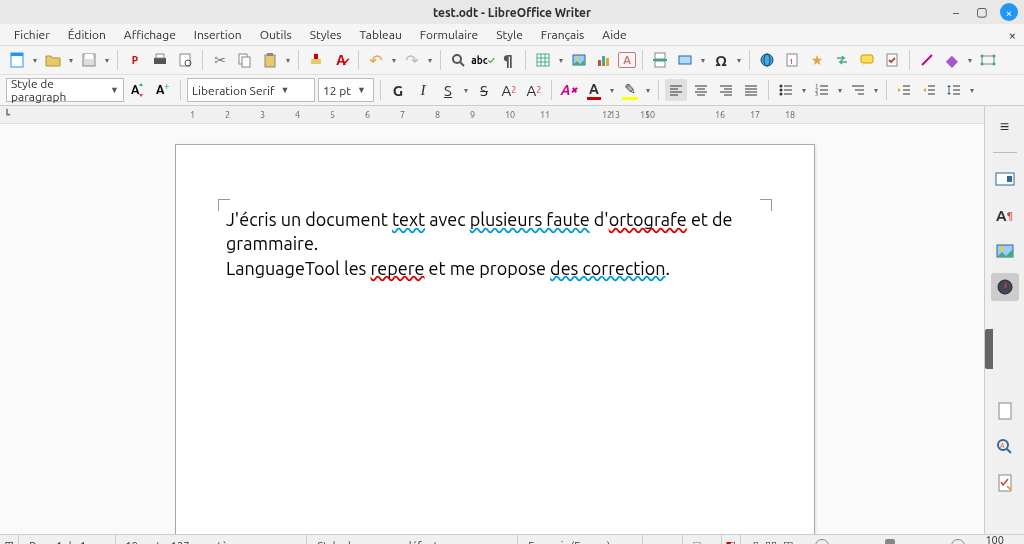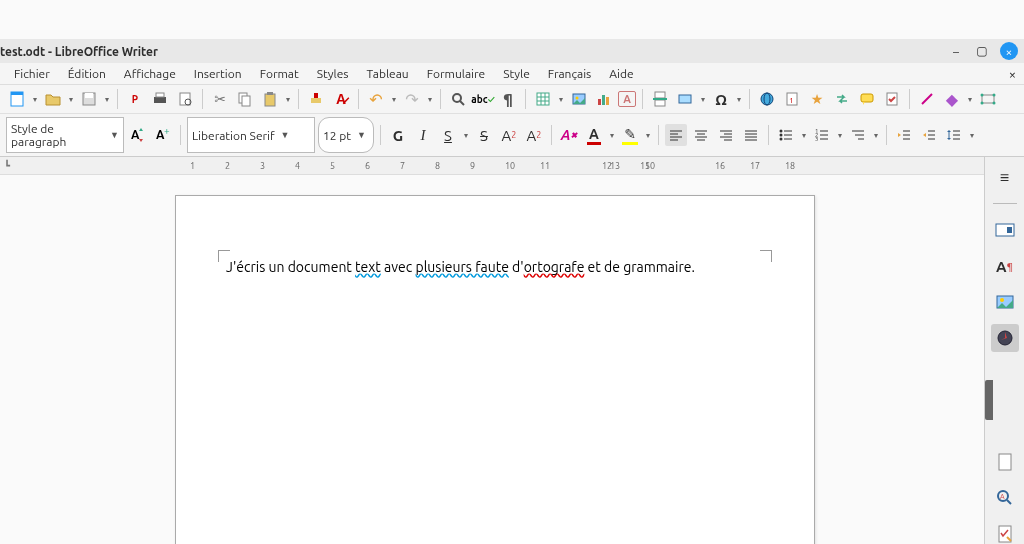--- a/index.html
+++ b/index.html
@@ -1,40 +1,40 @@
 <!DOCTYPE html>
 <html><head>
 <meta charset="utf-8">
 <style>
 * { box-sizing: border-box; margin: 0; padding: 0; font-family: "Segoe UI", "Ubuntu", sans-serif; }
 body { width: 1024px; height: 544px; background: #fafafa; overflow: hidden; font-size: 12px; color: #2e2e2e; }
-.titlebar { height: 24px; background: #e8e8e8; display: flex; align-items: center; position: relative; margin-top: 39px; }
+.titlebar { height: 24px; background: #e8e8e8; display: flex; align-items: center; justify-content: center; position: relative; }
 .titlebar .title { font-size: 12px; font-weight: 600; }
 .titlebar .win-controls { position: absolute; right: 6px; display: flex; gap: 10px; align-items: center; }
 .titlebar .win-btn { width: 16px; height: 16px; display: flex; align-items: center; justify-content: center; font-size: 12px; cursor: pointer; }
 .titlebar .close { background: #2196f3; color: #fff; border-radius: 50%; width: 18px; height: 18px; }
 .menubar { height: 22px; background: #f5f5f5; display: flex; align-items: center; padding: 0 6px; gap: 2px; border-bottom: 1px solid #ddd; position: relative; }
 .menubar .menu-item { padding: 2px 8px; font-size: 12px; cursor: pointer; }
 .menubar .close-doc { position: absolute; right: 8px; font-size: 13px; cursor: pointer; }
 .toolbar { background: #f5f5f5; padding: 3px 6px; display: flex; align-items: center; gap: 3px; border-bottom: 1px solid #e0e0e0; flex-wrap: nowrap; }
 .tb-btn { width: 22px; height: 22px; display: flex; align-items: center; justify-content: center; font-size: 14px; cursor: pointer; border-radius: 2px; }
 .tb-sep { width: 1px; height: 20px; background: #ccc; margin: 0 3px; }
 .tb-drop { width: 8px; display:flex; align-items:center; justify-content:center; font-size:8px; color:#666; cursor:pointer;}
 .formatbar { background: #f5f5f5; padding: 3px 6px; display: flex; align-items: center; gap: 3px; border-bottom: 1px solid #ccc; }
-.combo { height: 36px; background: #fff; border: 1px solid #bbb; display: flex; align-items: center; padding: 0 4px; font-size: 12px; cursor: pointer; }
+.combo { height: 24px; background: #fff; border: 1px solid #bbb; display: flex; align-items: center; padding: 0 4px; font-size: 12px; cursor: pointer; }
 .combo .arrow { margin-left: 6px; font-size: 9px; color: #555; }
 .combo.style { width: 118px; }
 .combo.font { width: 128px; }
-.combo.size { width: 56px; border-radius: 11px; }
+.combo.size { width: 56px; }
 .main { display: flex; height: 428px; }
 .doc-area { flex: 1; background: #fafafa; position: relative; overflow: hidden; display:flex; flex-direction:column; }
 .ruler-h { height: 18px; background: #f0f0f0; border-bottom: 1px solid #ddd; position: relative; margin-left: 0; display:flex; align-items:center;}
 .ruler-tick { position:absolute; font-size:9px; color:#666; }
 .page-wrap { flex:1; overflow:auto; padding-top: 20px; padding-left:175px; }
-.page { width: 640px; height: 400px; background: #fff; border: 1px solid #aaa; box-shadow: 1px 1px 3px rgba(0,0,0,0.1); padding: 62px 50px; font-family: "Liberation Serif", "Times New Roman", serif; font-size: 14px; line-height: 1.35; color:#000; position:relative;}
+.page { width: 640px; height: 400px; background: #fff; border: 1px solid #aaa; box-shadow: 1px 1px 3px rgba(0,0,0,0.1); padding: 62px 50px; font-family: "Liberation Serif", "Times New Roman", serif; font-size: 18px; line-height: 1.35; color:#000; position:relative;}
 .corner { position:absolute; width:12px; height:12px; border-color:#999; }
 .corner.tl { top:54px; left:42px; border-top:1px solid #999; border-left:1px solid #999;}
 .corner.tr { top:54px; right:42px; border-top:1px solid #999; border-right:1px solid #999;}
 .err-spell { text-decoration: underline wavy #d00; text-decoration-skip-ink: none;}
 .err-gram { text-decoration: underline wavy #09d; text-decoration-skip-ink: none;}
 .sidebar { width: 40px; background: #f0f0f0; border-left: 1px solid #ccc; display: flex; flex-direction: column; align-items: center; padding-top: 6px; gap: 8px; }
 .side-btn { width: 28px; height: 28px; display:flex; align-items:center; justify-content:center; font-size:16px; cursor:pointer; border-radius:3px;}
 .side-btn.active { background:#ccc;}
 .side-divider { width: 24px; height:1px; background:#bbb; margin:4px 0;}
 .side-handle { width: 8px; height: 40px; background:#666; position:relative; margin: 20px 0; cursor:pointer; border-radius:2px 0 0 2px; align-self:flex-start;}
@@ -59,21 +59,21 @@
     <span class="win-btn">▢</span>
     <span class="win-btn close">×</span>
   </div>
 </div>
 
 <div class="menubar">
   <span class="menu-item">Fichier</span>
   <span class="menu-item">Édition</span>
   <span class="menu-item">Affichage</span>
   <span class="menu-item">Insertion</span>
-  <span class="menu-item">Format</span>
+  <span class="menu-item">Outils</span>
   <span class="menu-item">Styles</span>
   <span class="menu-item">Tableau</span>
   <span class="menu-item">Formulaire</span>
   <span class="menu-item">Style</span>
   <span class="menu-item">Français</span>
   <span class="menu-item">Aide</span>
   <span class="close-doc">×</span>
 </div>
 
 <div class="toolbar">
@@ -408,20 +408,21 @@
       <span class="ruler-tick" style="left:640px">15</span>
       <span class="ruler-tick" style="left:715px">16</span>
       <span class="ruler-tick" style="left:750px">17</span>
       <span class="ruler-tick" style="left:785px">18</span>
     </div>
     <div class="page-wrap">
       <div class="page">
         <div class="corner tl"></div>
         <div class="corner tr"></div>
         <p><span>J'écris un document </span><span class="err-gram">text</span><span> avec </span><span class="err-gram">plusieurs faute</span><span> d'</span><span class="err-spell">ortografe</span><span> et de grammaire.</span></p>
+        <p><span>LanguageTool les </span><span class="err-spell">repere</span><span> et me propose </span><span class="err-gram">des correction</span><span>.</span></p>
       </div>
     </div>
   </div>
   <div class="sidebar">
     <span class="side-btn">≡</span>
     <div class="side-divider"></div>
     <span class="side-btn">
         <svg width="20" height="14">
           <rect x="1" y="1" width="18" height="12" fill="#fff" stroke="#369"></rect>
           <rect x="12" y="4" width="5" height="6" fill="#369"></rect>

